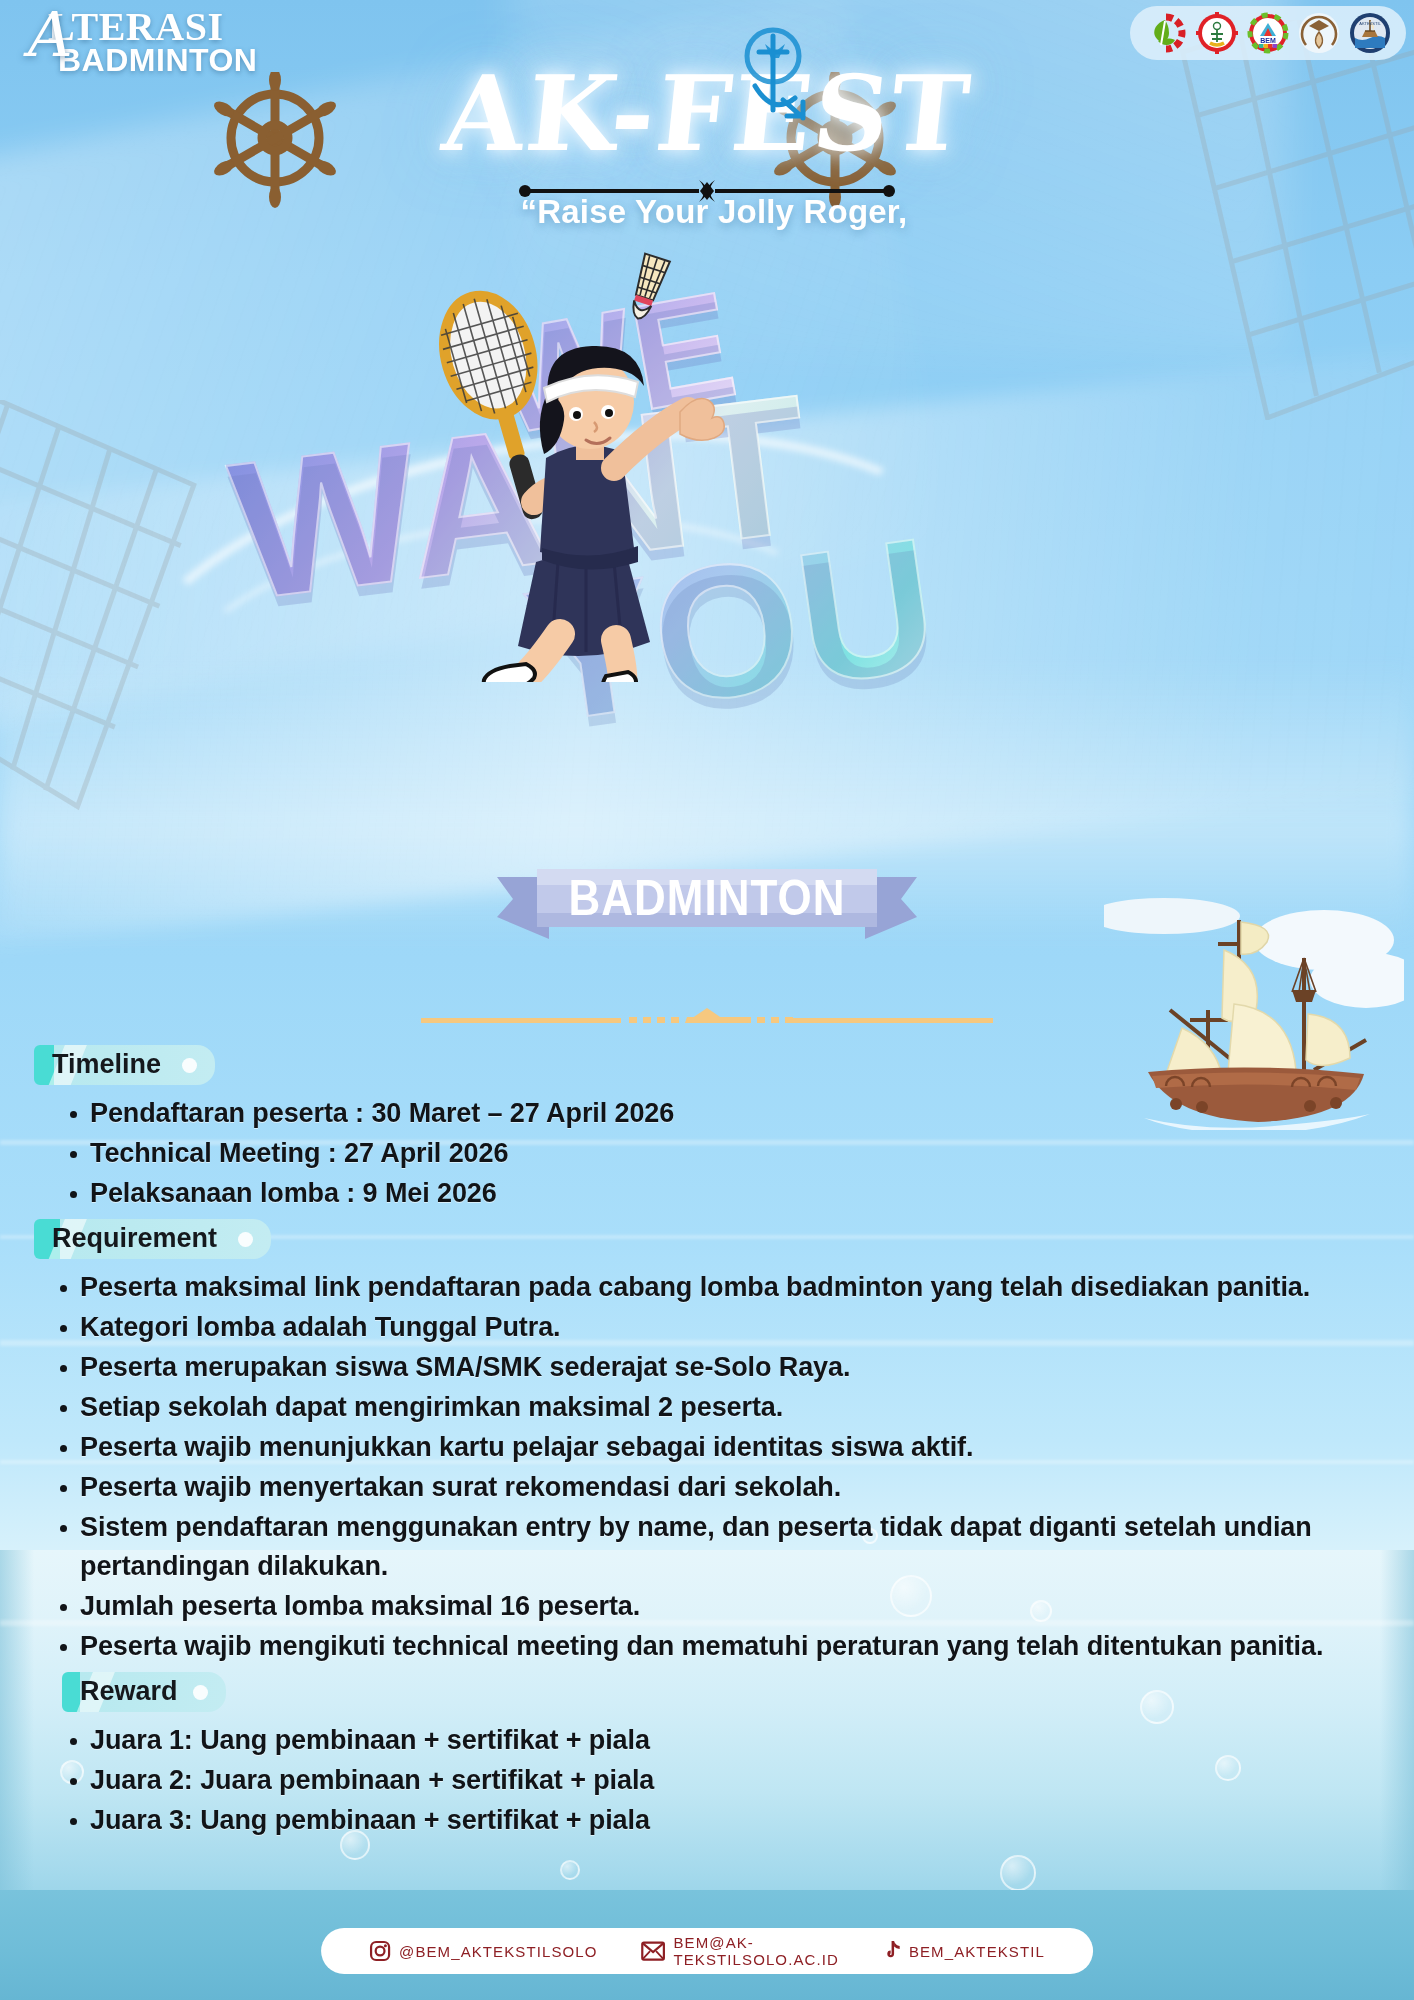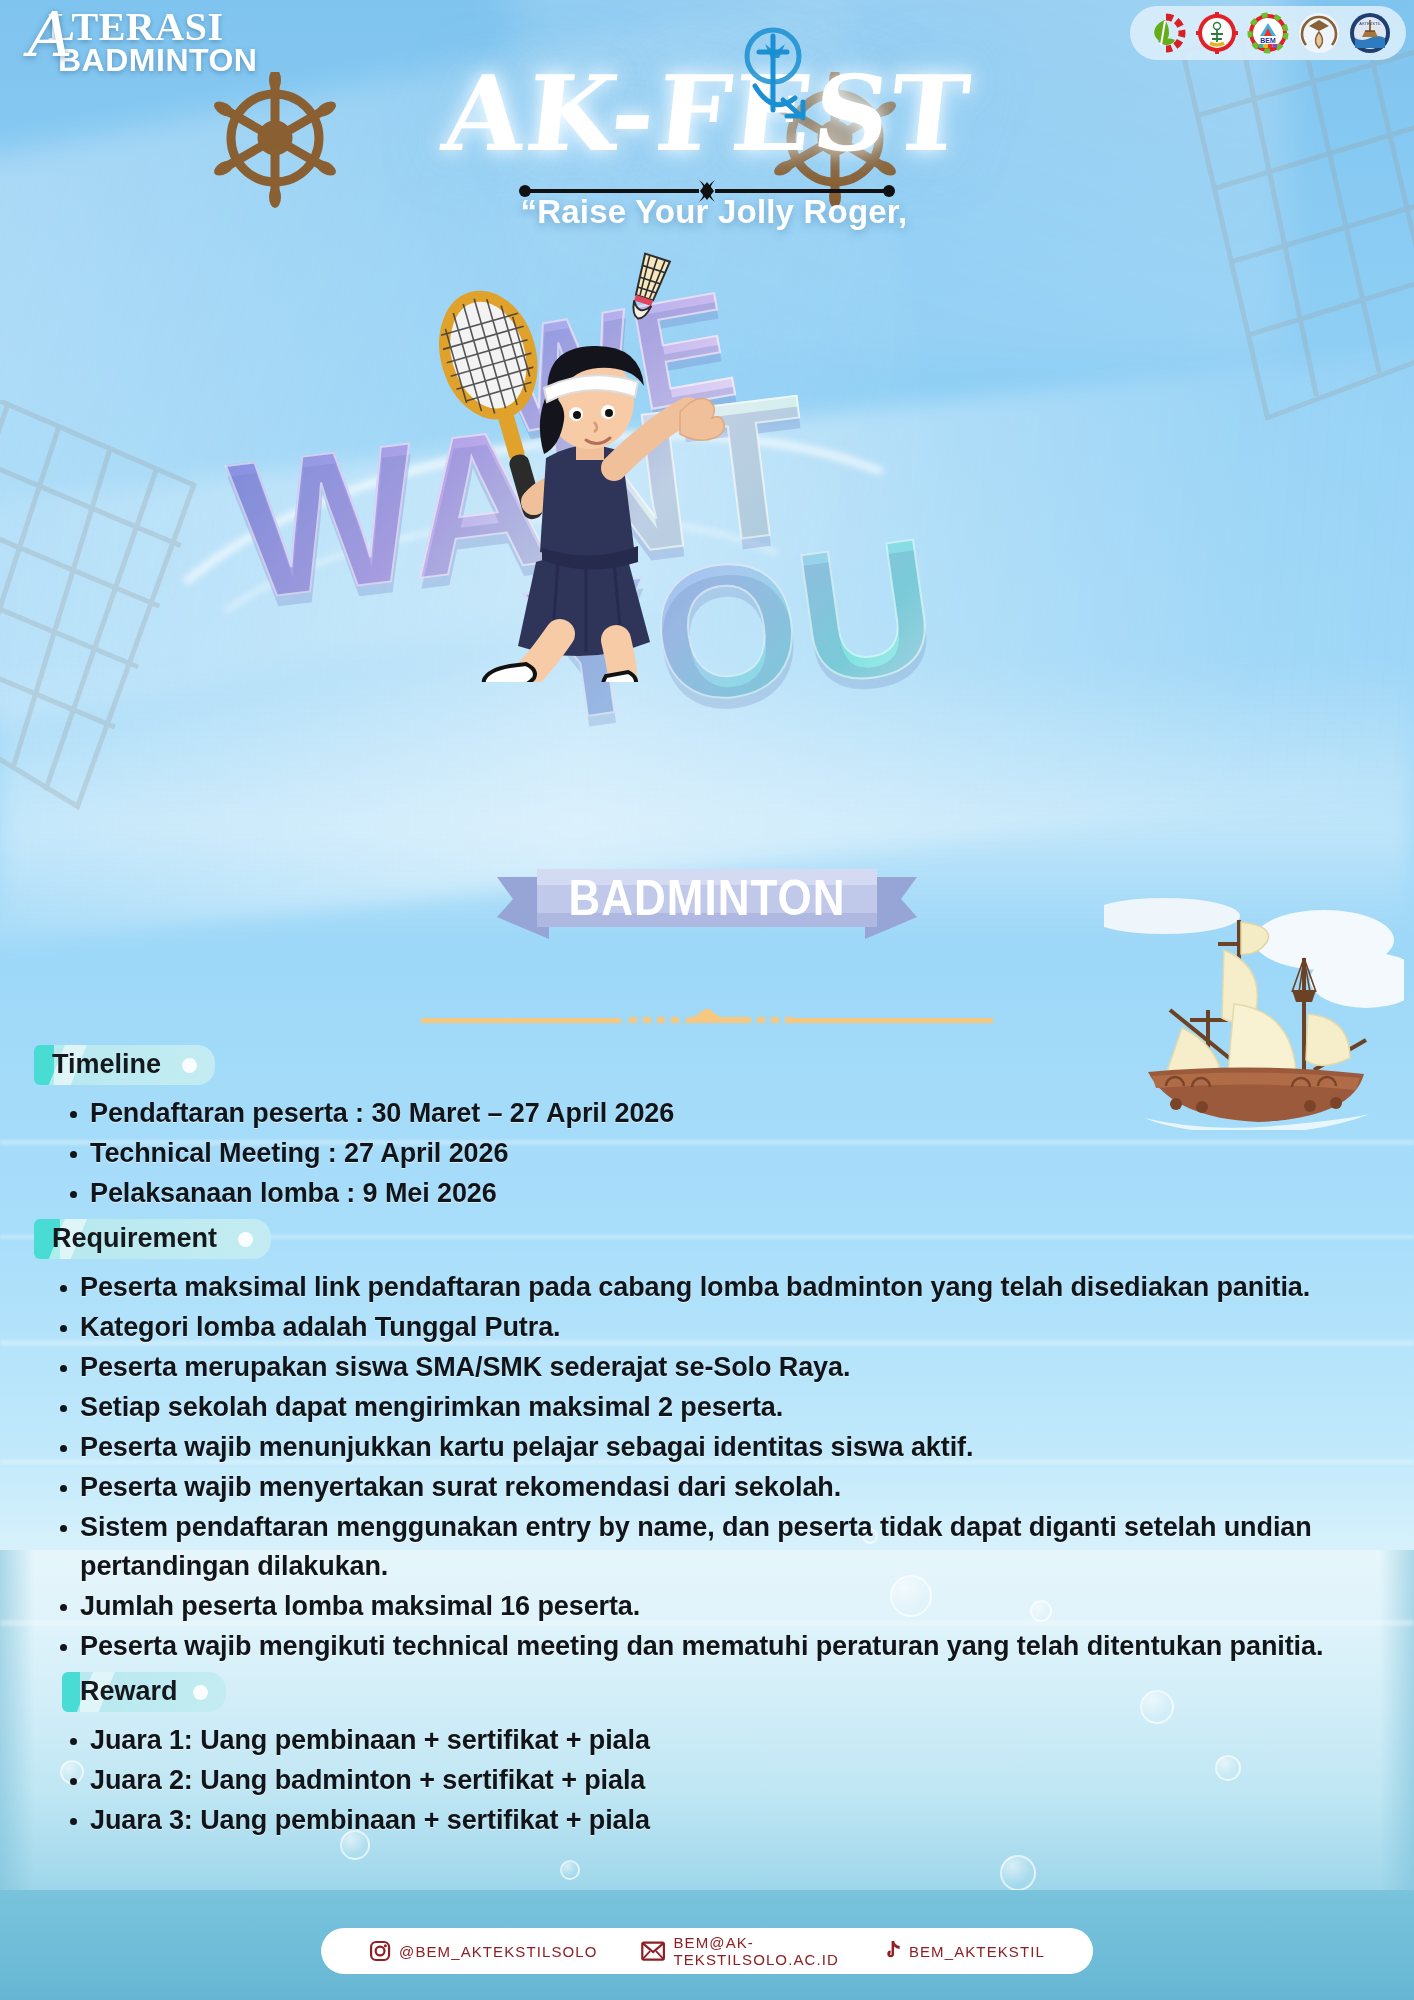--- a/index.html
+++ b/index.html
@@ -708,21 +708,21 @@
         <li>Peserta wajib mengikuti technical meeting dan mematuhi peraturan yang telah ditentukan panitia.</li>
       </ul>
     </div>
 
     <div>
       <div class="sec-chip" style="padding-right:48px;margin-left:28px;">
         <span>Reward</span>
       </div>
       <ul class="items indent">
         <li>Juara 1: Uang pembinaan + sertifikat + piala</li>
-        <li>Juara 2: Uang badminton + sertifikat + piala</li>
+        <li>Juara 2: Juara pembinaan + sertifikat + piala</li>
         <li>Juara 3: Uang pembinaan + sertifikat + piala</li>
       </ul>
     </div>
 
   </div>
 
   <div class="footer-band"></div>
   <div class="footer-pill">
 
     <div class="contact">

